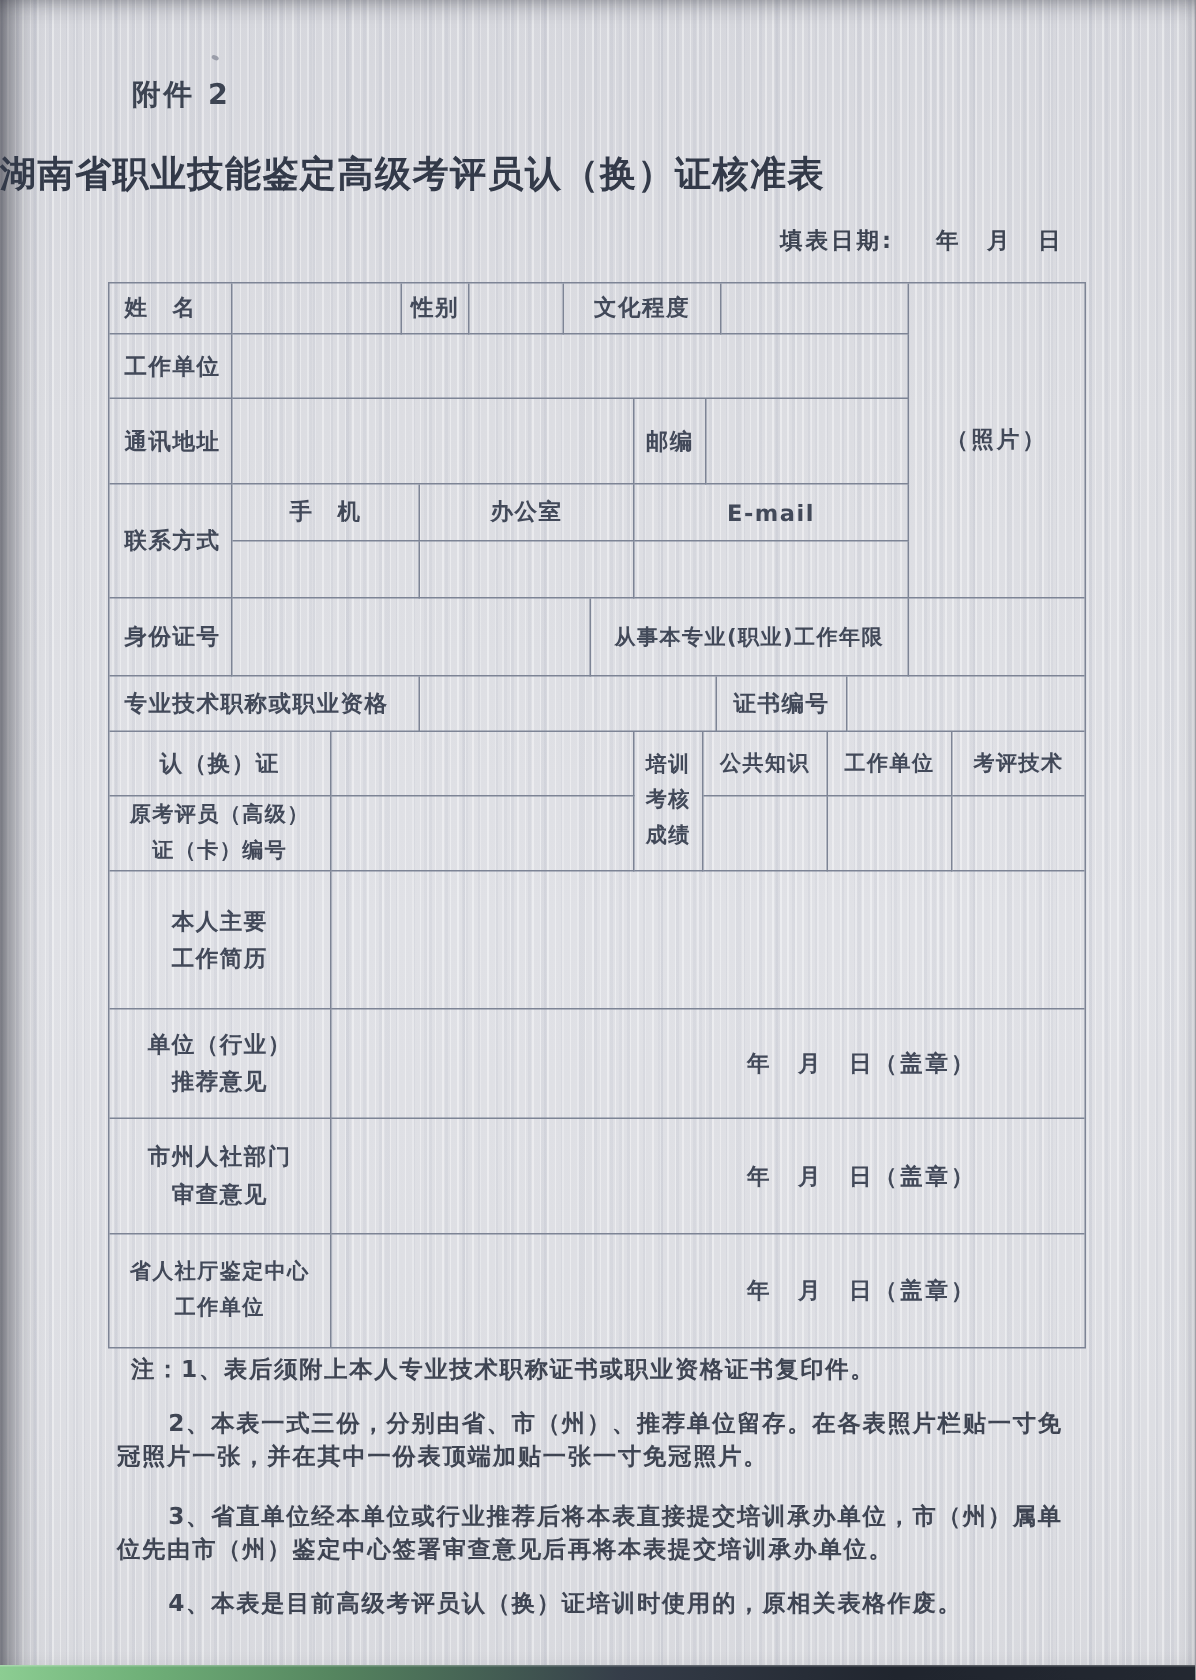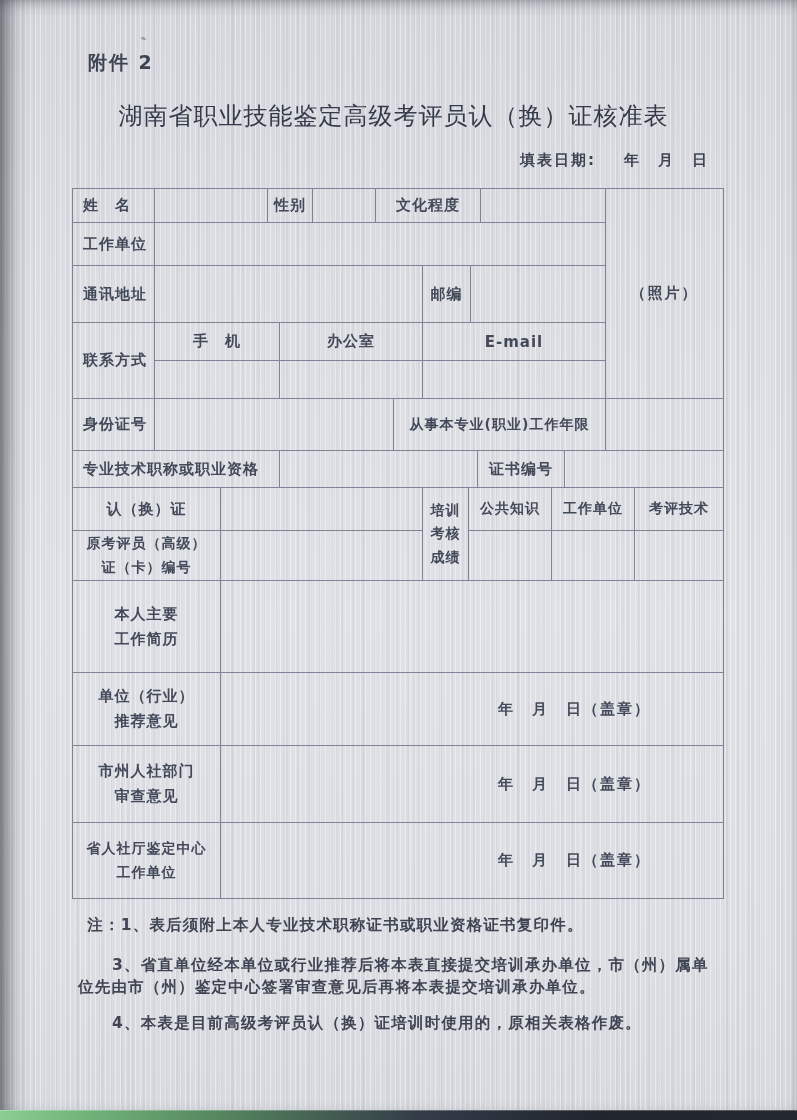--- a/index.html
+++ b/index.html
@@ -14,41 +14,41 @@
       linear-gradient(180deg,#d6d7dd 0%,#dcdde2 25%,#e0e1e6 55%,#dddee3 85%,#d8d9de 100%);
     box-shadow:
       inset 18px 0 22px -13px rgba(32,34,44,0.75),
       inset 0 12px 18px -13px rgba(32,34,44,0.40),
       inset -9px 0 16px -12px rgba(32,34,44,0.25),
       inset 0 -14px 18px -14px rgba(32,34,44,0.30);
   }
   .speck{position:absolute;left:141px;top:37px;width:5px;height:3px;border-radius:50%;
     background:#878b98;opacity:.75;transform:rotate(25deg);}
   .attachment{position:absolute;left:88px;top:50px;font-size:19px;font-weight:bold;letter-spacing:2px;color:#3d4452;}
-  .title{position:absolute;left:0;right:10px;top:100px;text-align:center;
-    font-size:24px;font-weight:normal;letter-spacing:1px;color:#333a49;}
+  .title{position:absolute;left:0;right:10px;top:100px;
+    font-size:24px;font-weight:bold;letter-spacing:1px;color:#333a49;}
   .filldate{position:absolute;left:0;right:88px;top:151px;display:flex;justify-content:flex-end;
     gap:28px;font-size:15px;font-weight:bold;letter-spacing:2px;color:#3d4452;}
 
   .tbl{position:absolute;left:72px;top:188px;width:650px;height:709px;border:1px solid #7d8495;}
   .fr{display:flex;}
   .col{display:flex;flex-direction:column;}
   .cell{box-sizing:border-box;border-right:1px solid #7d8495;border-bottom:1px solid #7d8495;
     display:flex;align-items:center;justify-content:center;text-align:center;}
   .nbr{border-right:none;}
   .nbb{border-bottom:none;}
   .lab{font-size:15px;font-weight:bold;letter-spacing:1px;color:#424959;}
   .sm{font-size:14px;}
   .left{justify-content:flex-start;text-align:left;padding-left:10px;}
   .lines span{display:block;line-height:1.65;}
   .dateseal{justify-content:flex-end;padding-right:72px;font-size:15px;font-weight:bold;
     letter-spacing:2px;color:#424959;}
 
   .notes{position:absolute;left:78px;top:902px;width:636px;font-size:15.5px;line-height:1.42;
-    letter-spacing:1.2px;color:#3f4553;font-weight:600;margin-top:12px;}
+    letter-spacing:1.2px;color:#3f4553;font-weight:600;}
   .notes p{margin:0;}
   .notes .p1{text-indent:0.6em;}
   .notes .pn{text-indent:2.2em;margin-top:14px;}
 
   .desk-edge{position:absolute;left:0;right:0;bottom:0;height:9px;
     background:linear-gradient(90deg,#8ccd92 0%,#6fb078 12%,#55855f 28%,#353d49 52%,#20252e 75%,#232831 100%);
     border-top:1px solid rgba(255,255,255,0.25);}
 </style>
 </head>
 <body>
@@ -196,19 +196,20 @@
           <span>工作单位</span>
         </div>
       </div>
       <div class="cell nbr nbb dateseal" style="flex:1">年　月　日（盖章）</div>
     </div>
 
   </div>
 
   <div class="notes">
     <p class="p1">注：1、表后须附上本人专业技术职称证书或职业资格证书复印件。</p>
+    <p class="pn">2、本表一式三份，分别由省、市（州）、推荐单位留存。在各表照片栏贴一寸免冠照片一张，并在其中一份表顶端加贴一张一寸免冠照片。</p>
     <p class="pn" style="margin-top:18px">3、省直单位经本单位或行业推荐后将本表直接提交培训承办单位，市（州）属单位先由市（州）鉴定中心签署审查意见后再将本表提交培训承办单位。</p>
     <p class="pn">4、本表是目前高级考评员认（换）证培训时使用的，原相关表格作废。</p>
   </div>
 
   <div class="desk-edge"></div>
 
 </div>
 
 </body></html>

